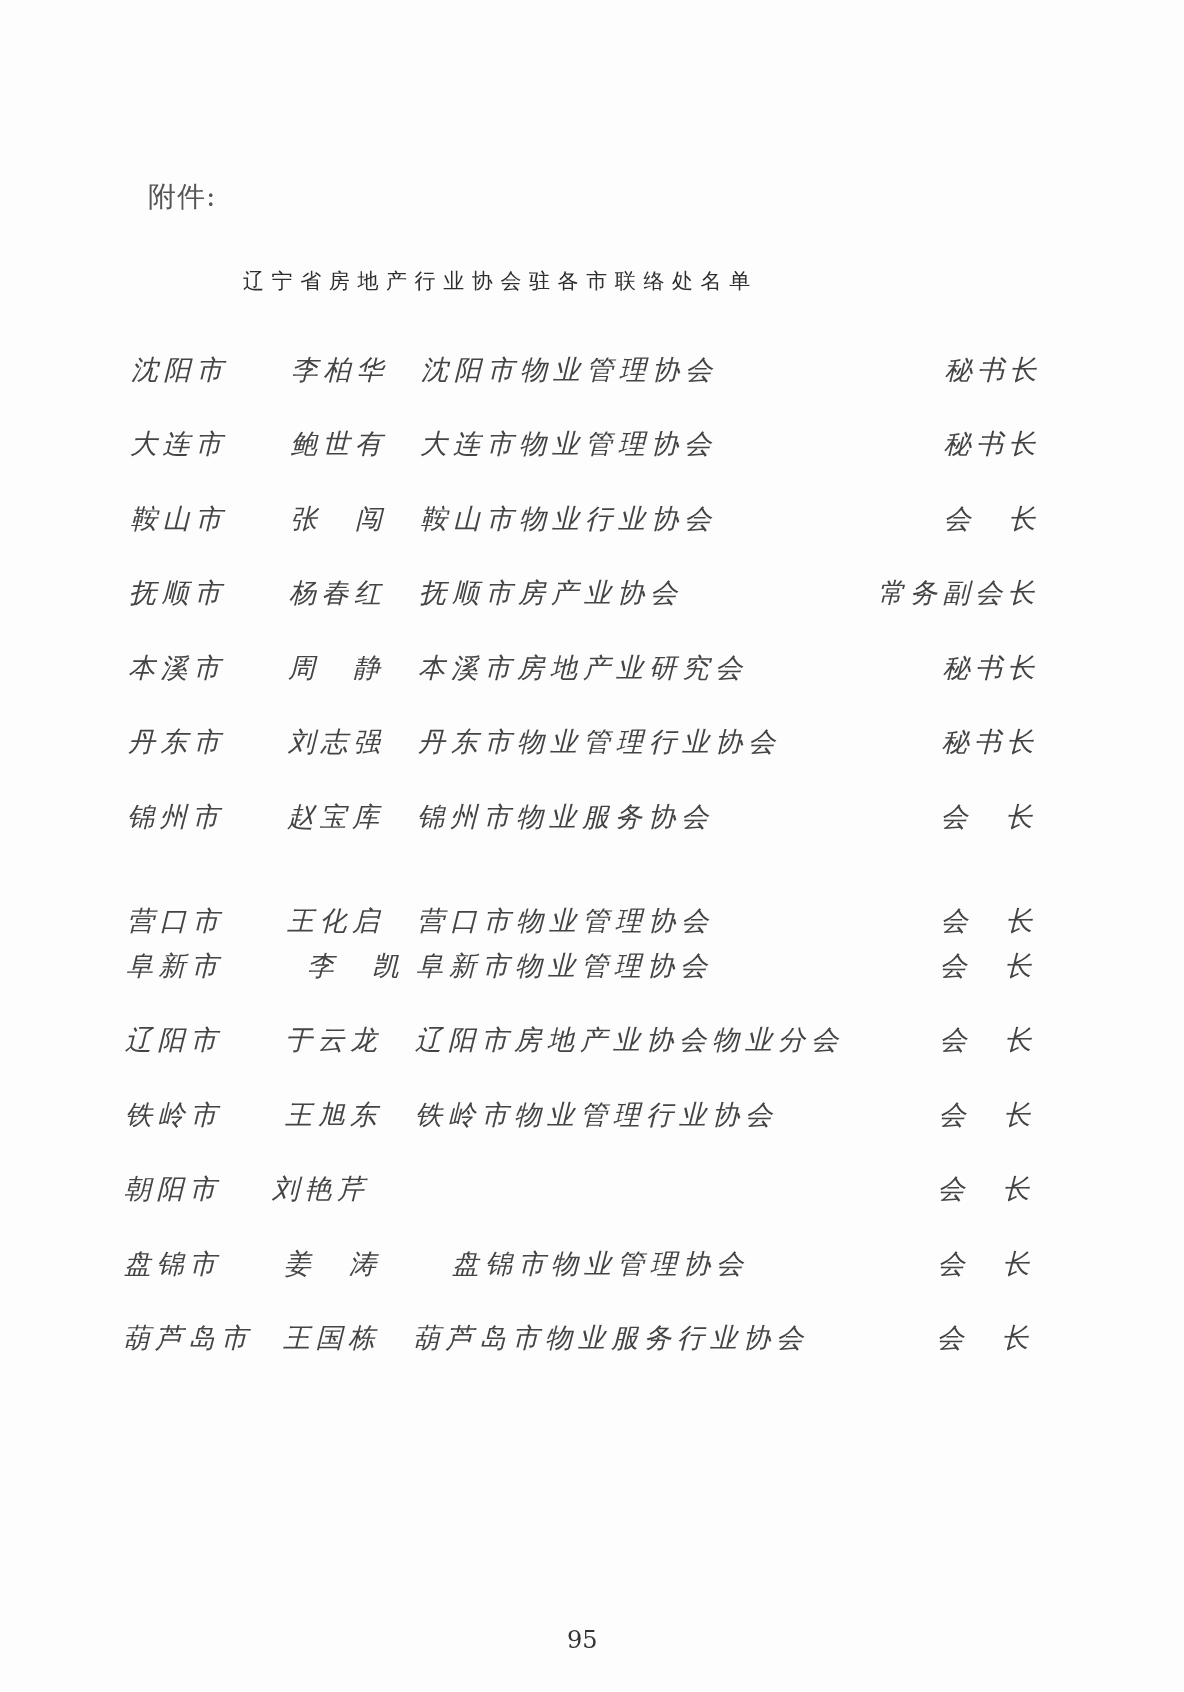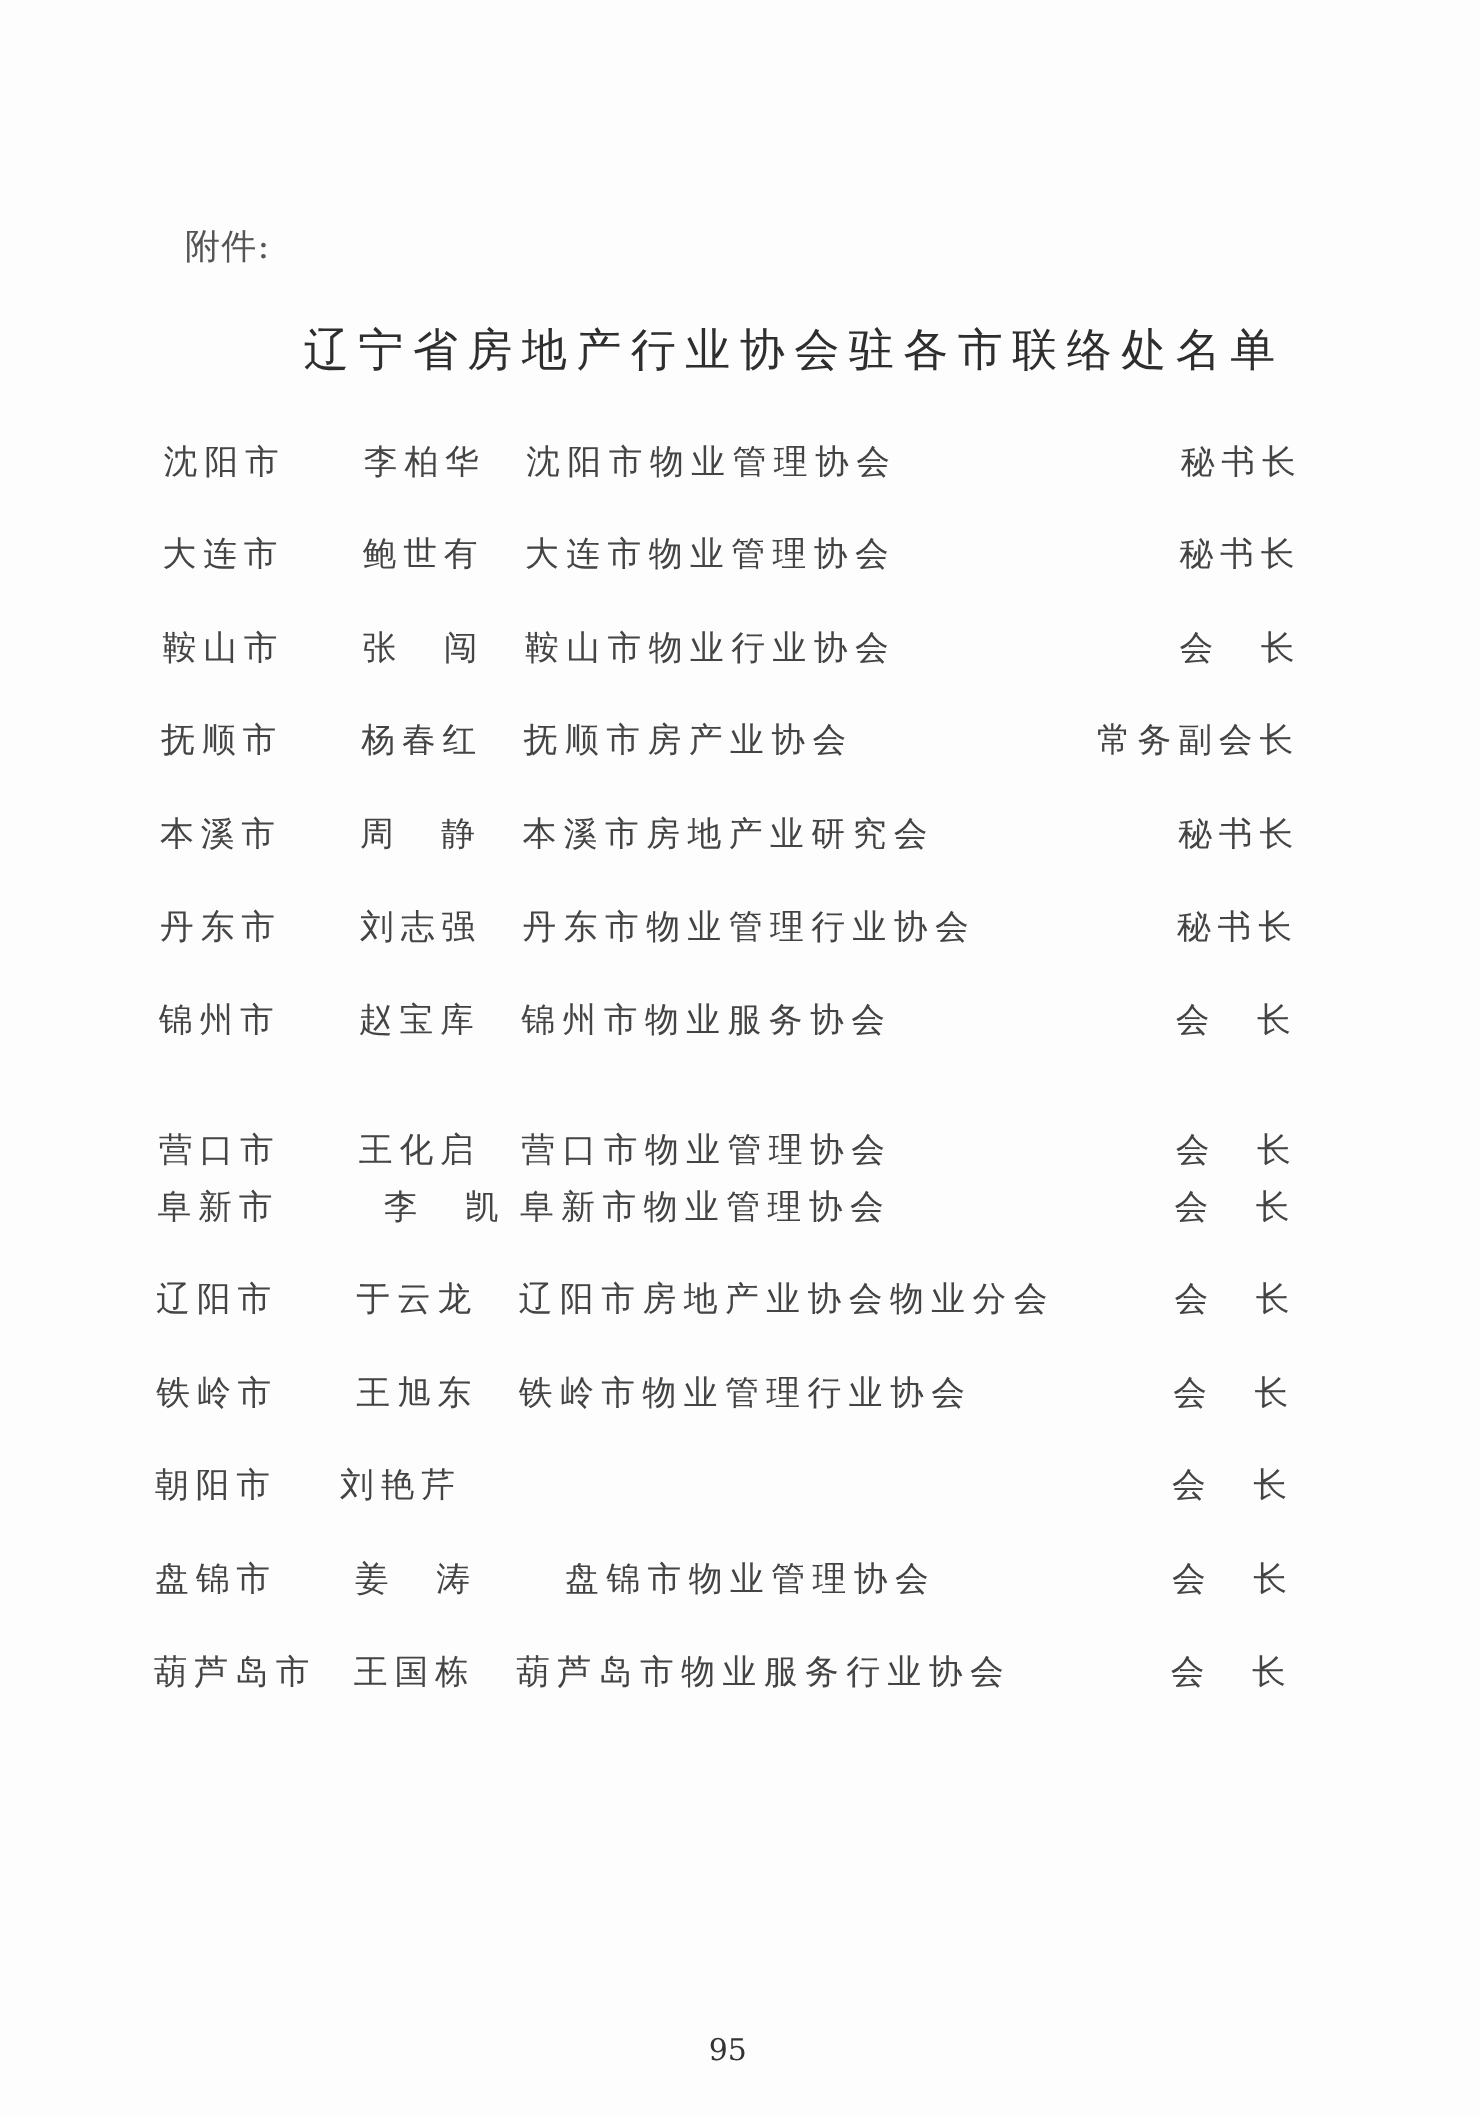--- a/index.html
+++ b/index.html
@@ -30,37 +30,38 @@
       font-family: "DejaVu Serif", "Liberation Serif", serif;
       font-size: 28px;
       line-height: 38px;
       color: #555555;
       letter-spacing: 1px;
     }
     .doc-title {
       position: absolute;
       left: 243px;
       top: 261px;
-      font-size: 36px;
+      font-size: 21px;
       line-height: 40px;
       letter-spacing: 7.6px;
       color: #2e2e2e;
       white-space: nowrap;
     }
     .roster {
       position: absolute;
       left: 0;
       top: 0;
       width: 1184px;
     }
     .row {
       position: absolute;
       height: 40px;
       width: 1159px;
       left: 0;
+      font-style: italic;
     }
     .cell {
       position: absolute;
       top: 0;
       font-size: 27px;
       line-height: 40px;
       color: #444444;
       white-space: nowrap;
     }
     .city { letter-spacing: 5.5px; }

